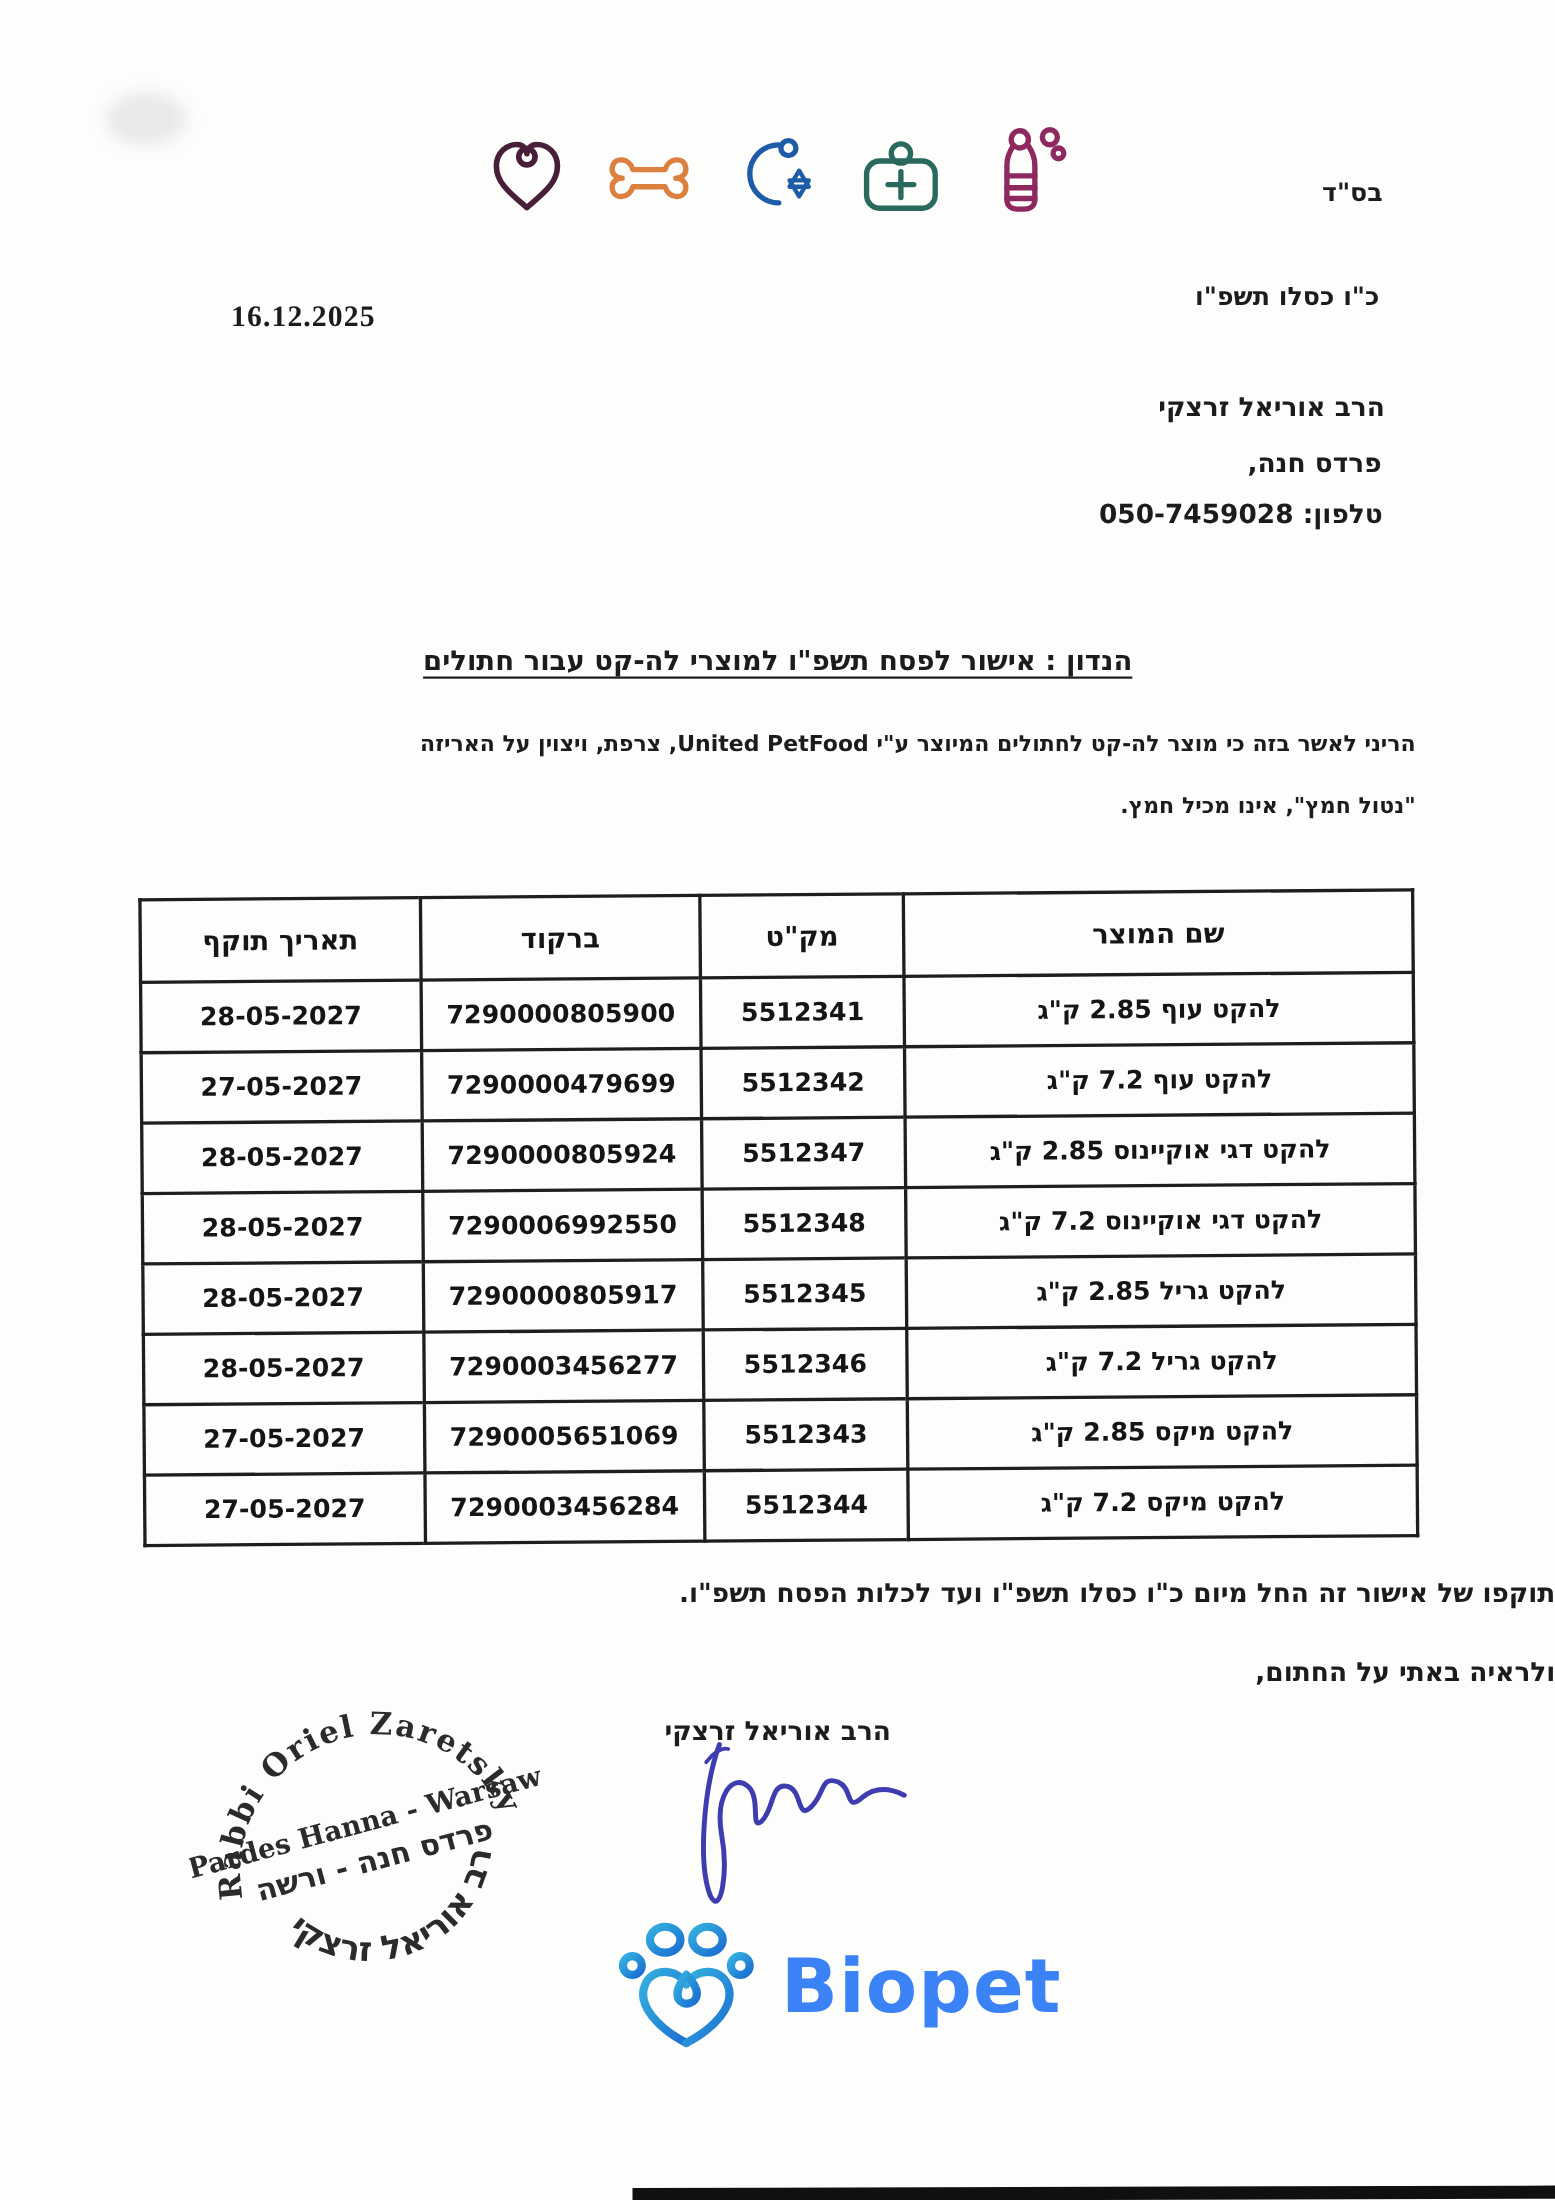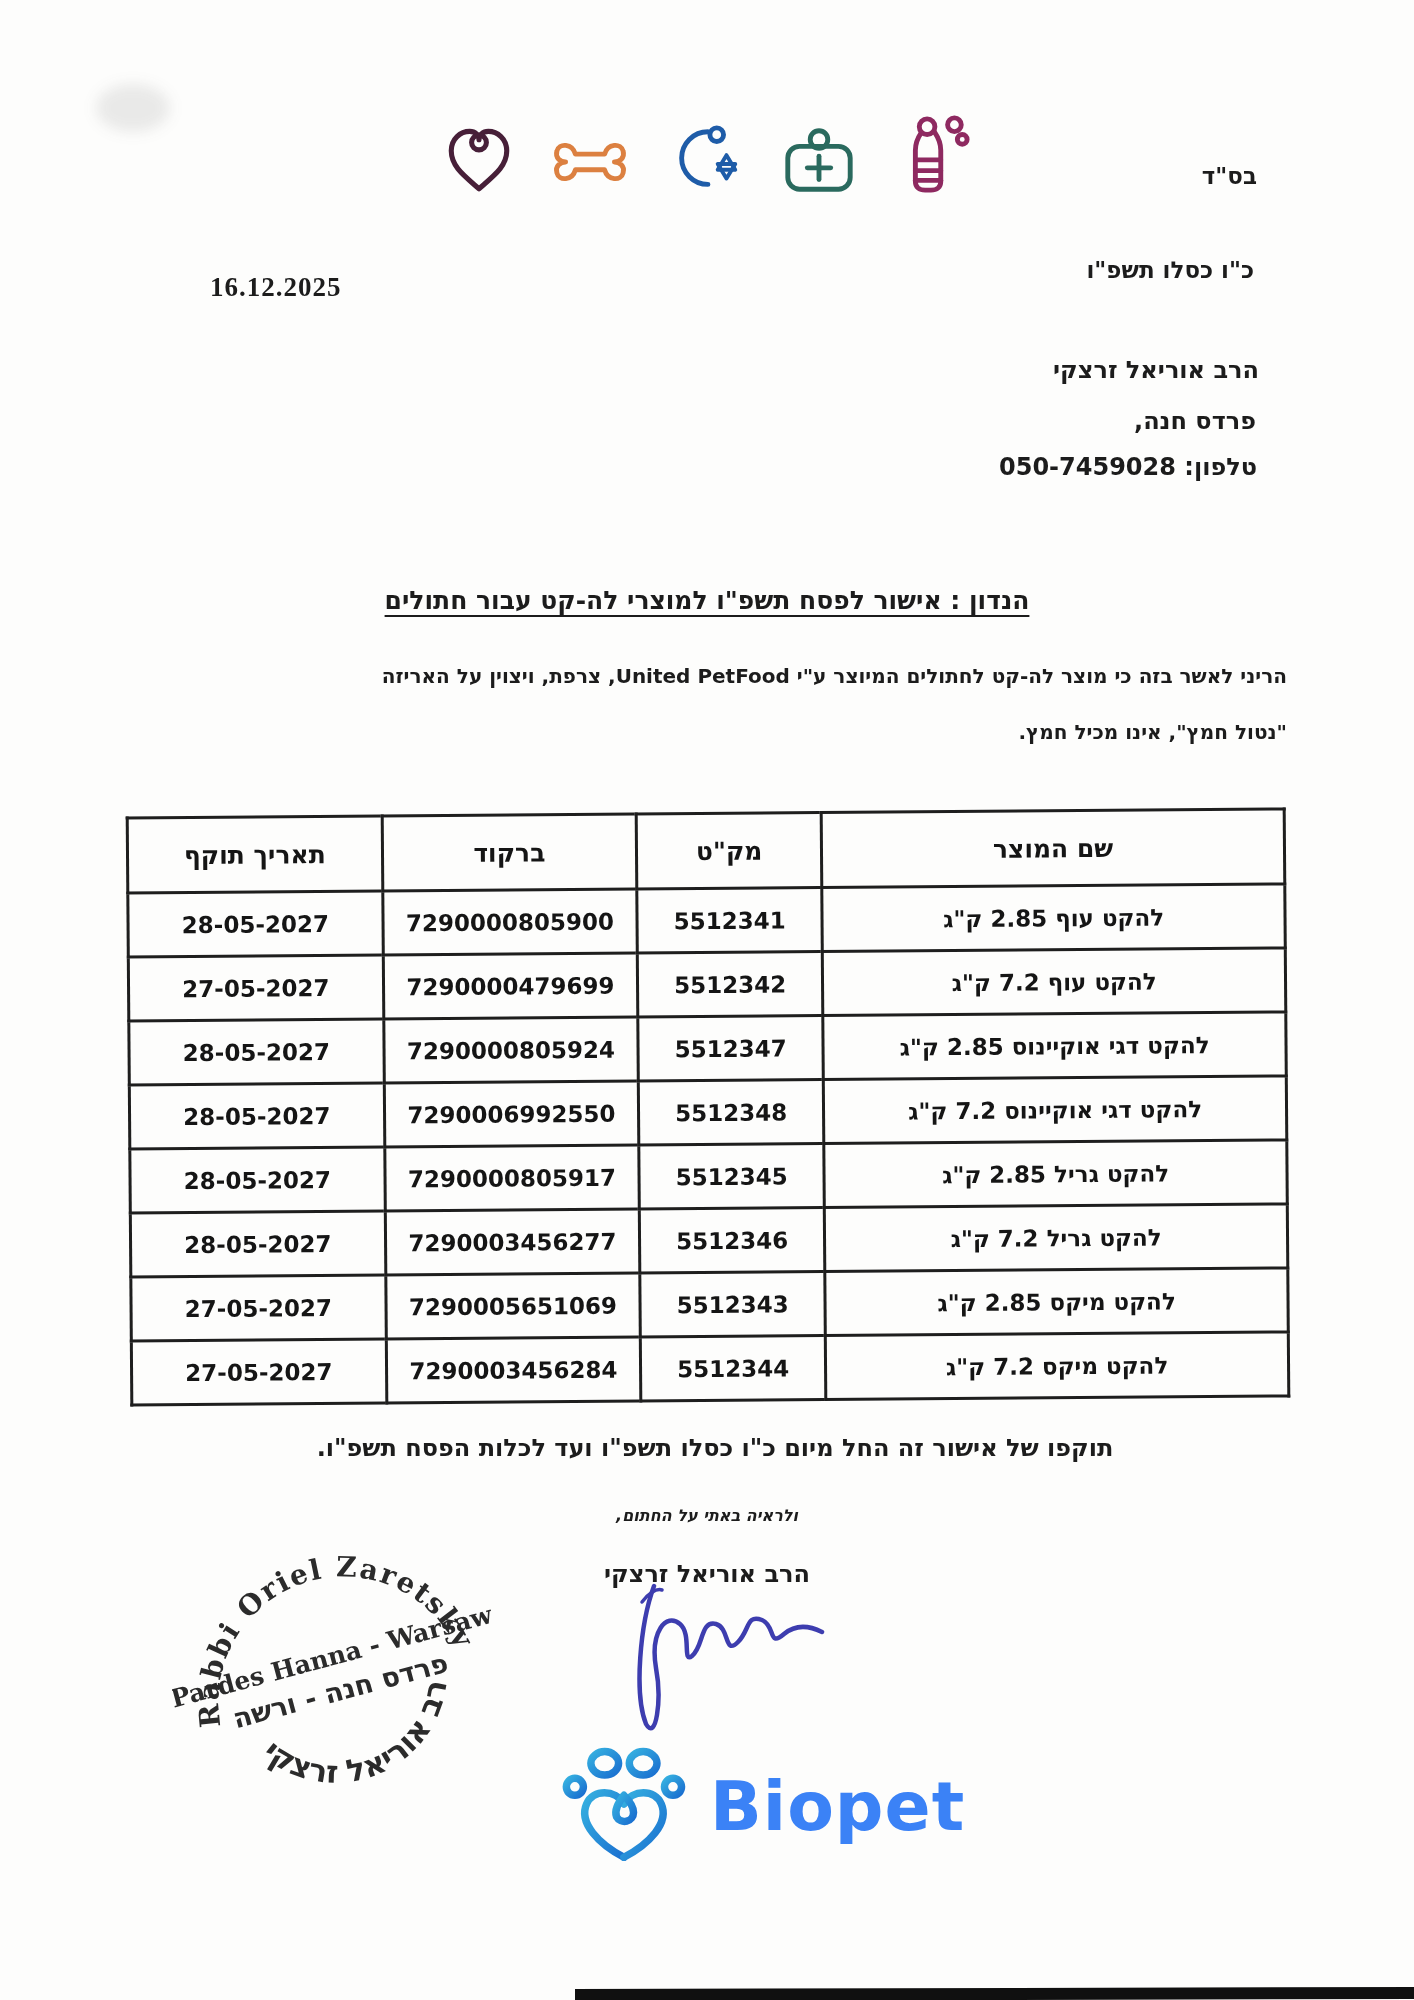--- a/index.html
+++ b/index.html
@@ -31,22 +31,22 @@
   table.cert{
     position:absolute;left:128px;top:812px;width:1160px;border-collapse:collapse;direction:rtl;
     transform:rotate(-0.45deg);
   }
   table.cert th,table.cert td{
     border:3px solid #1e1e1e;text-align:center;font-weight:700;color:#151515;
   }
   table.cert th{height:70px;font-size:25px;}
   table.cert td{height:59px;font-size:23px;}
 
-  .validity{top:1434px;left:16px;right:0;text-align:center;font-size:24px;font-weight:700;}
-  .closing{top:1506px;left:0;right:0;text-align:center;font-size:16px;font-weight:700;font-style:italic;}
+  .validity{top:1434px;left:16px;right:0;text-align:right;font-size:24px;font-weight:700;}
+  .closing{top:1506px;left:0;right:0;text-align:right;font-size:24px;font-weight:700;}
   .signer{top:1560px;left:0;right:0;text-align:center;font-size:24px;font-weight:700;}
 
   .stamp{left:172px;top:1505px;}
   .signature{left:596px;top:1572px;z-index:3;}
 
   .logo{left:556px;top:1742px;display:flex;align-items:center;gap:16px;}
   .logo .wordmark{font-size:68px;font-weight:700;color:#3b82f6;letter-spacing:1px;}
 
   
   .scan-smudge{left:96px;top:84px;width:74px;height:48px;background:rgba(60,60,60,.10);

